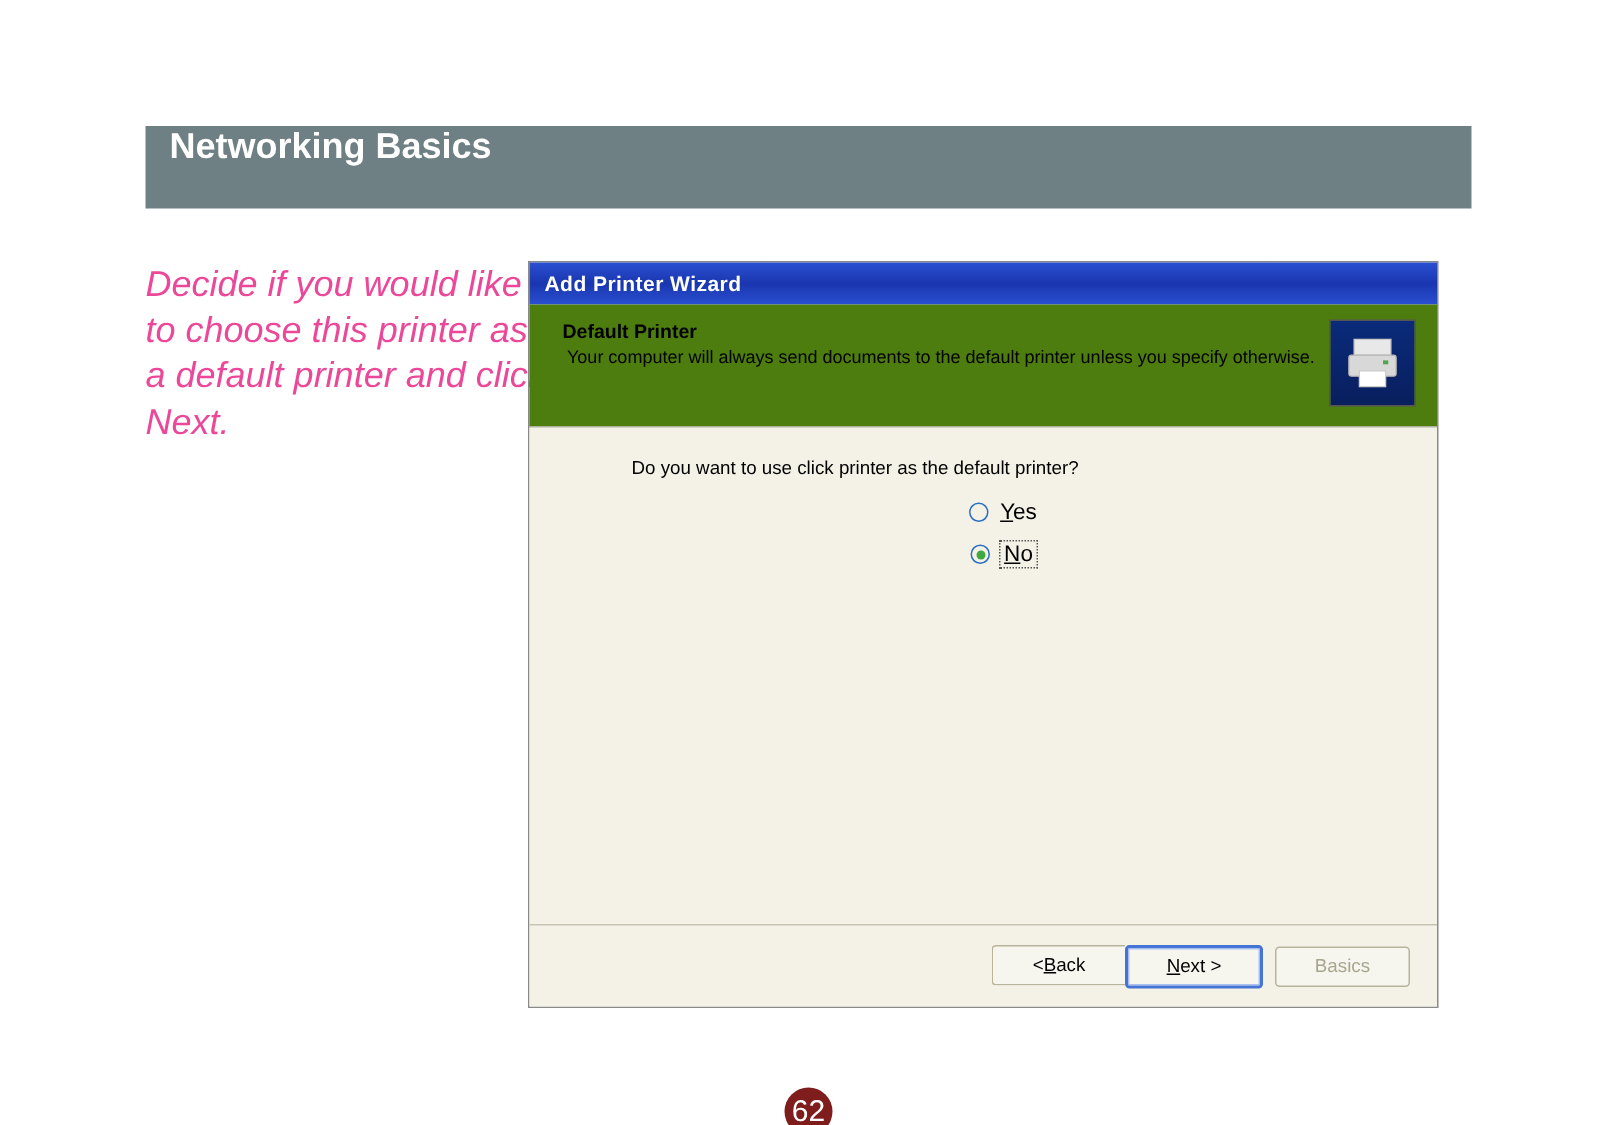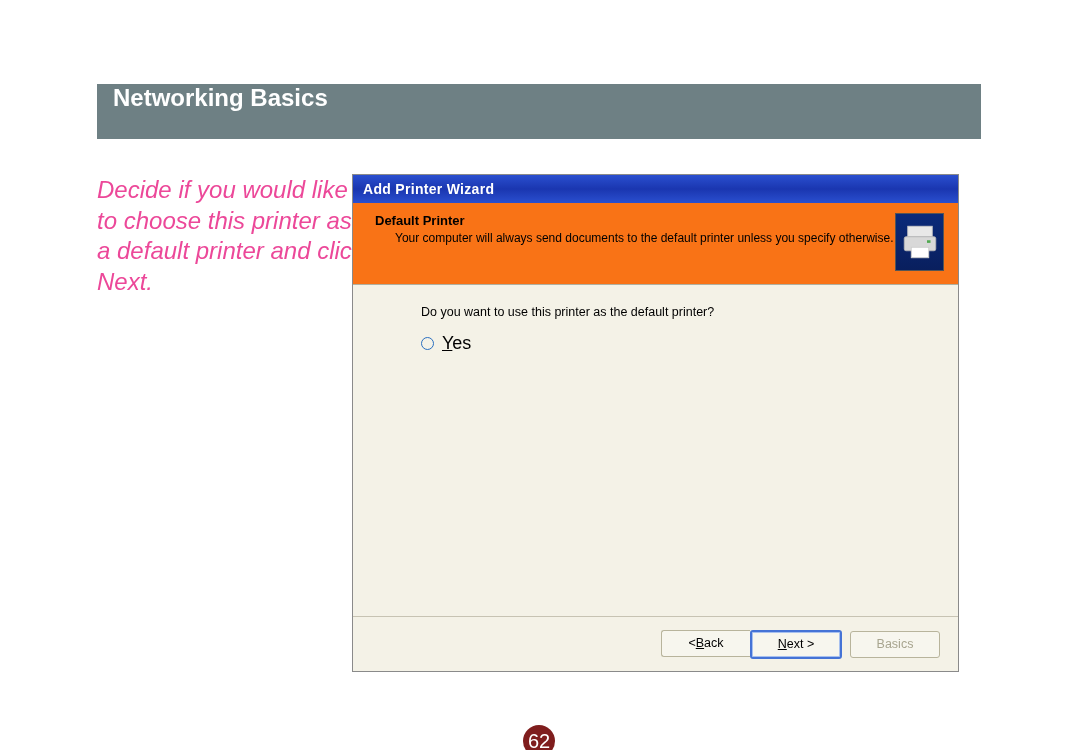--- a/index.html
+++ b/index.html
@@ -52,40 +52,40 @@
     background: linear-gradient(to bottom, #2a4fcf 0%, #1a36b0 50%, #2a4fcf 100%);
     display: flex;
     align-items: center;
     padding-left: 10px;
     color: #fff;
     font-size: 14px;
     font-weight: bold;
     letter-spacing: 0.3px;
   }
   .wizard-header {
-    background: #f97316;
+    background: #4d7c0f;
     border-bottom: 1px solid #b0b0a0;
     height: 82px;
     display: flex;
     padding: 8px 14px 8px 22px;
     box-sizing: border-box;
   }
   .wizard-header-text {
     flex: 1;
   }
   .wizard-header-title {
     font-size: 13px;
     font-weight: bold;
     color: #000;
     margin-top: 2px;
   }
   .wizard-header-sub {
     font-size: 12px;
     color: #000;
-    margin-left: 20px;
+    margin-left: 3px;
     margin-top: 3px;
     line-height: 1.25;
     width: 500px;
   }
   .printer-icon-box {
     width: 56px;
     height: 56px;
     background: linear-gradient(to bottom, #0a2a7a 0%, #091f5e 100%);
     border: 1px solid #555;
     display: flex;
@@ -105,21 +105,22 @@
     font-size: 12.5px;
     color: #000;
   }
   .wizard-question {
     margin-bottom: 14px;
   }
   .radio-row {
     display: flex;
     align-items: center;
     margin-bottom: 10px;
-    font-size: 18px;
+    font-size: 15px;
+    justify-content: center;
   }
   .radio-row .radio {
     width: 13px;
     height: 13px;
     border: 1.2px solid #2a6fc0;
     border-radius: 50%;
     margin-right: 6px;
     display: inline-flex;
     align-items: center;
     justify-content: center;
@@ -230,27 +231,31 @@
       <svg viewBox="0 0 48 48">
         <rect x="10" y="6" width="28" height="12" fill="#e8e8e8" stroke="#c8c8c8"></rect>
         <rect x="6" y="18" width="36" height="16" rx="2" fill="#d8d8d8" stroke="#b8b8b8"></rect>
         <rect x="14" y="30" width="20" height="12" fill="#fff" stroke="#ccc"></rect>
         <rect x="32" y="22" width="4" height="3" fill="#4fa84f"></rect>
       </svg>
     </div>
   </div>
 
   <div class="wizard-body">
-    <div class="wizard-question">Do you want to use this printer as the default printer?</div>
+    <div class="wizard-question">Do you want to use click printer as the default printer?</div>
 
     <div class="radio-row">
       <span class="radio"></span>
       <span class="radio-label"><span class="ul">Y</span><span>es</span></span>
     </div>
 
+    <div class="radio-row">
+      <span class="radio selected"></span>
+      <span class="radio-label focused"><span class="ul">N</span><span>o</span></span>
+    </div>
   </div>
 
   <div class="wizard-footer">
     <div class="back-next-group">
       <div class="wiz-btn">
           <span>&lt; </span>
           <span class="ul">B</span>
           <span>ack</span>
         </div>
       <div class="wiz-btn primary">

